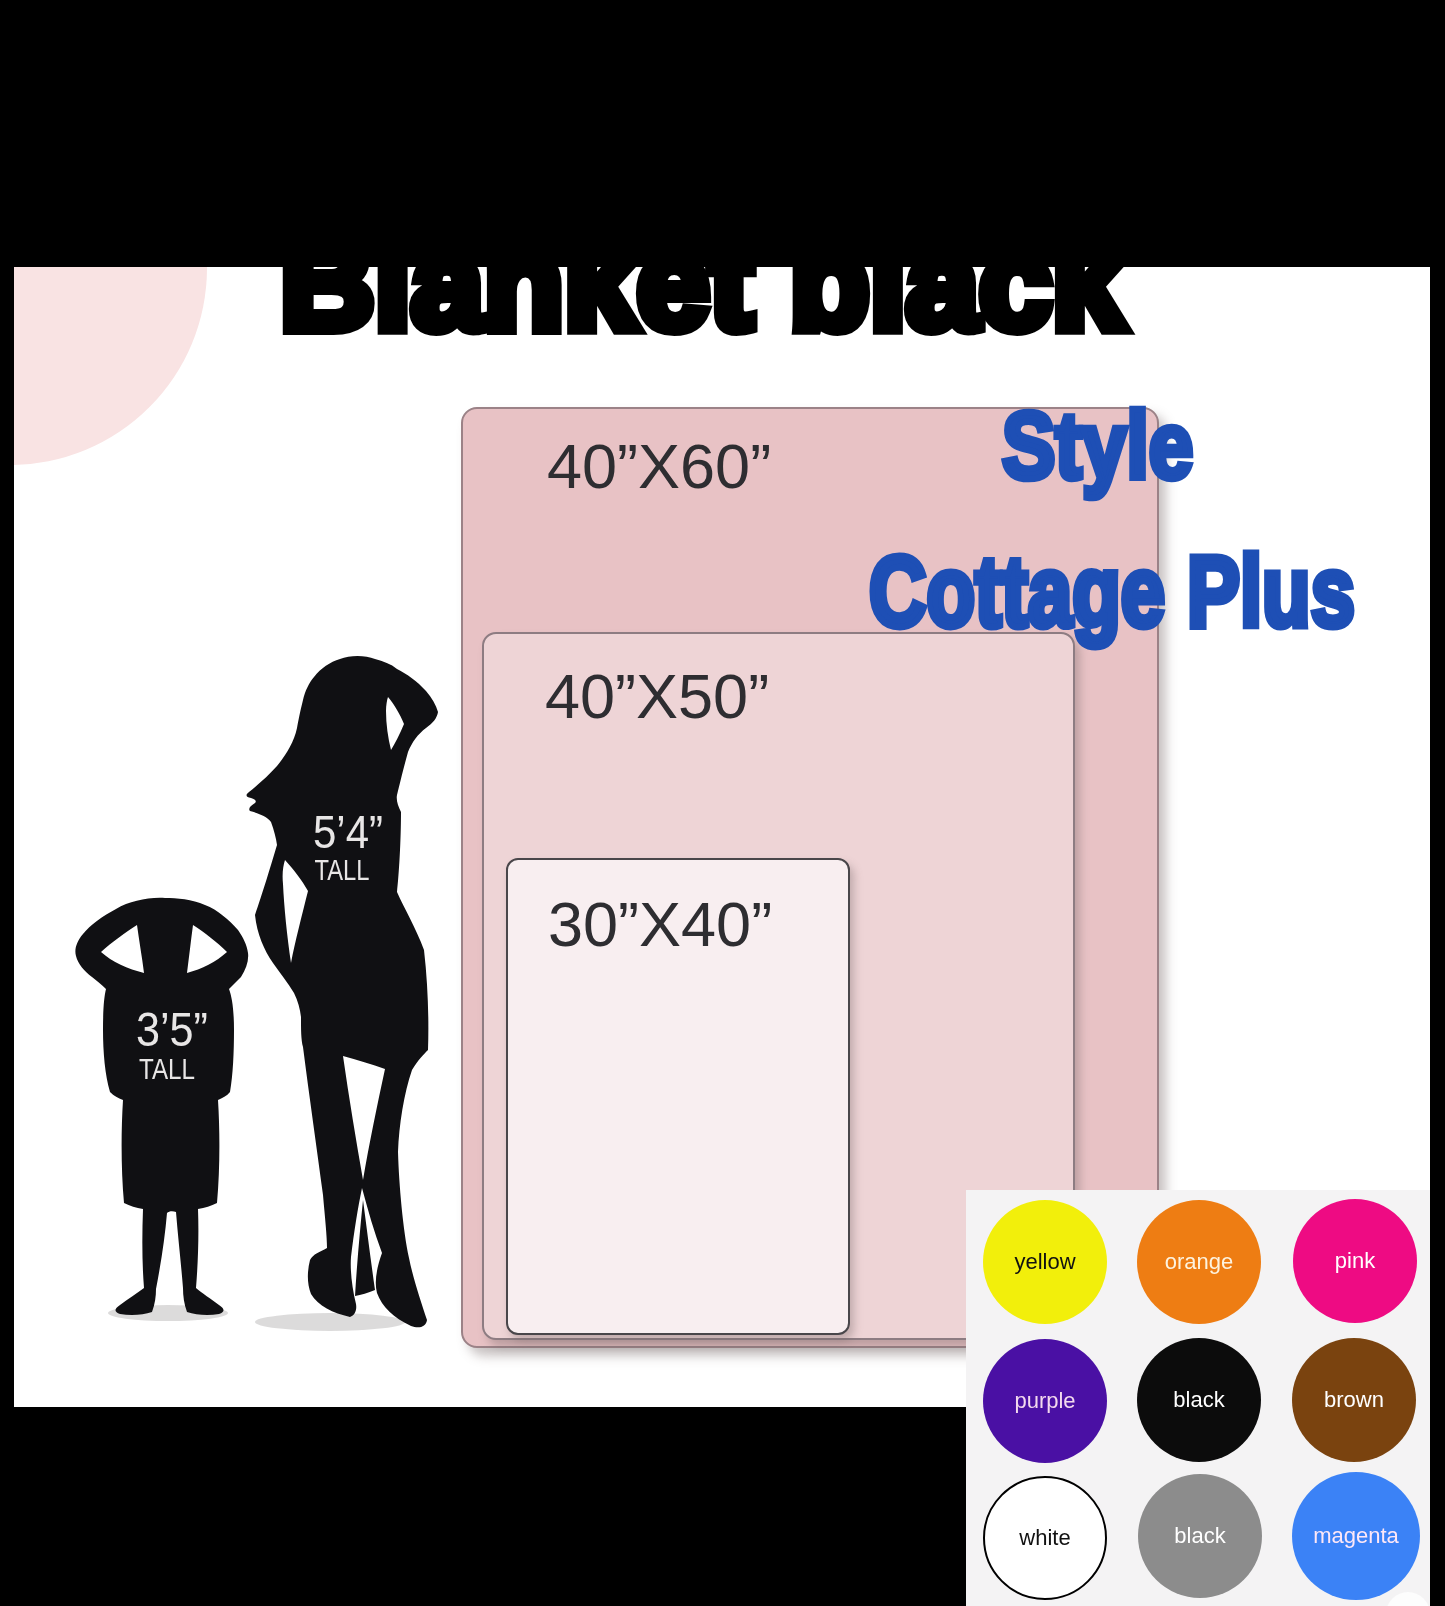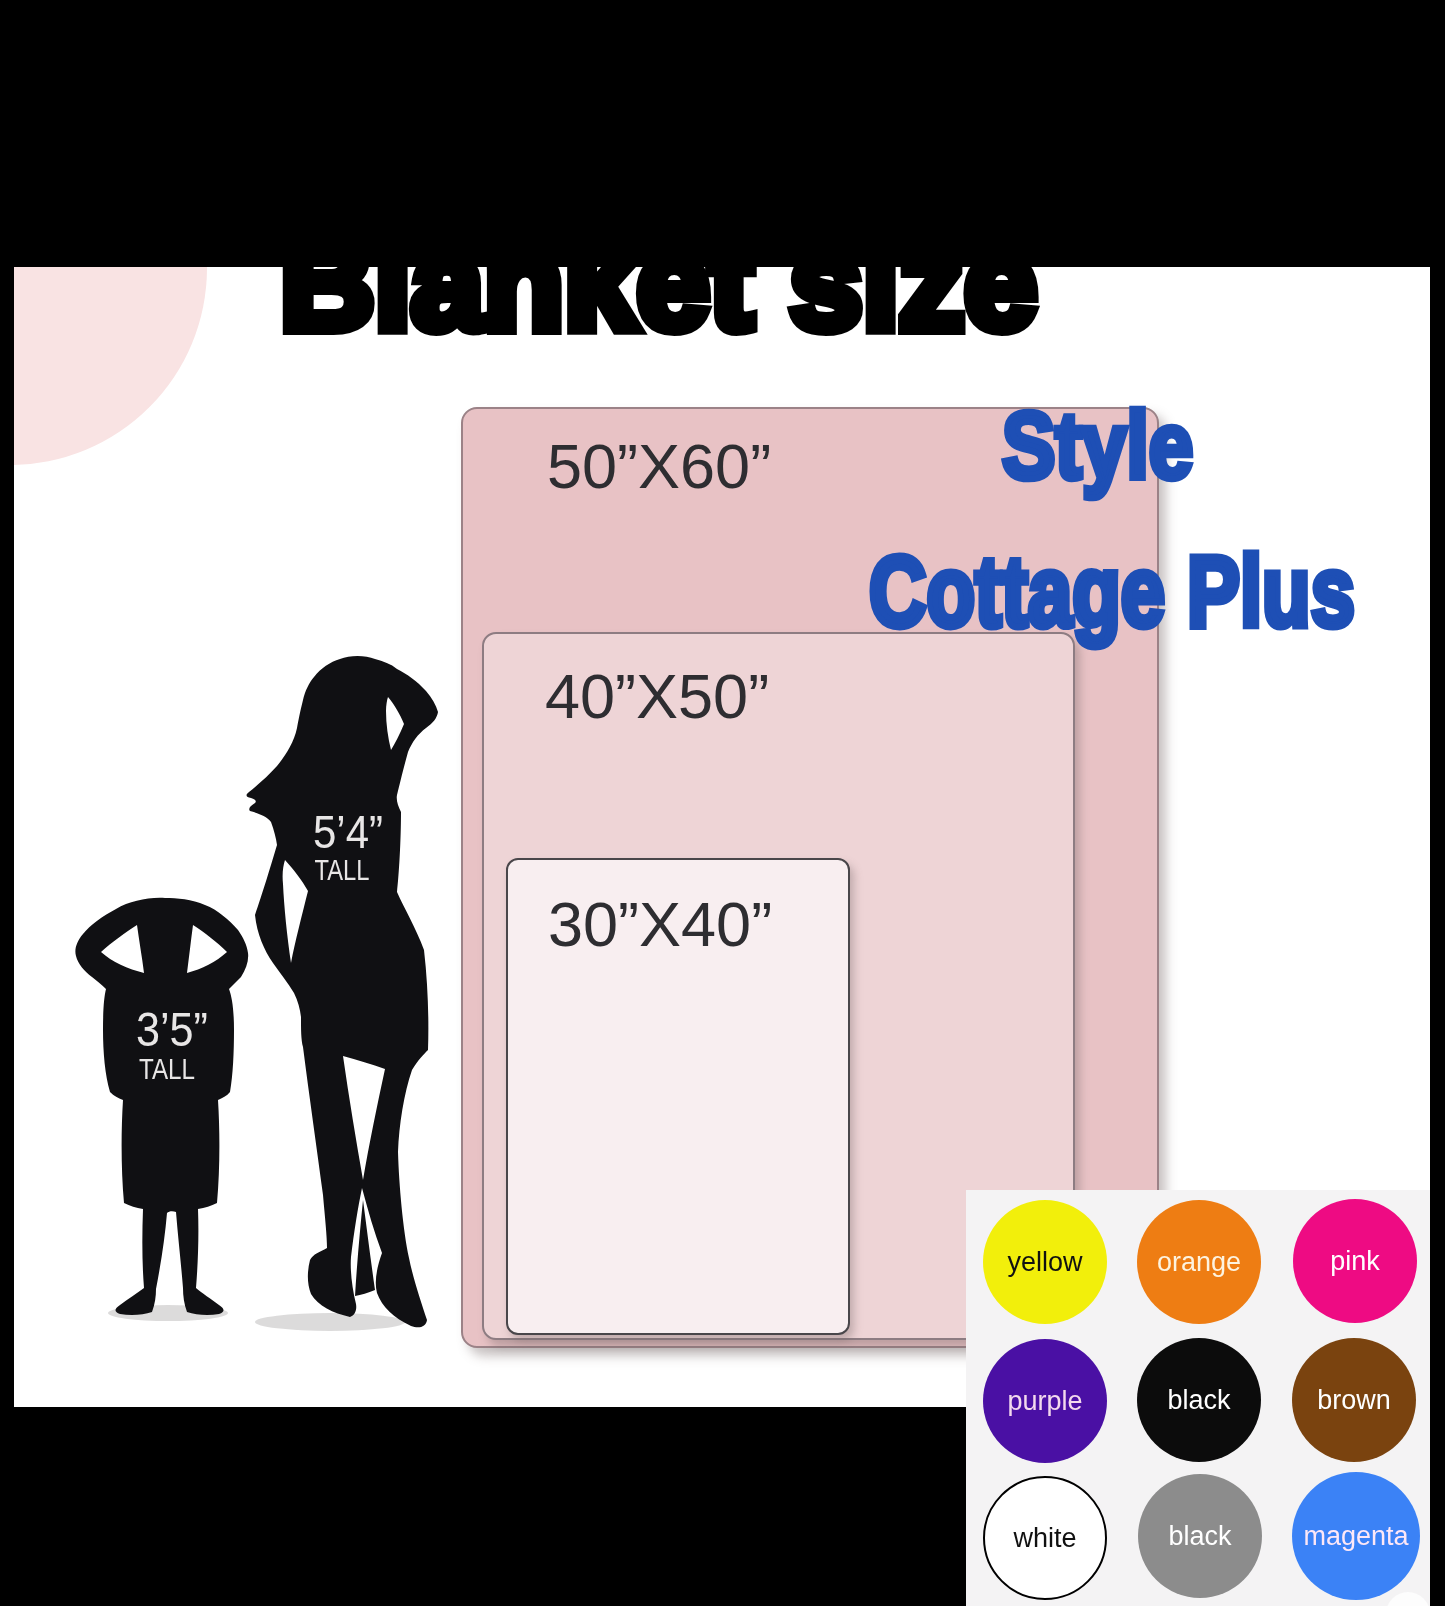--- a/index.html
+++ b/index.html
@@ -16,33 +16,33 @@
       box-shadow:5px 7px 9px rgba(110,95,95,.35);border-radius:14px;}
   #r3{left:506px;top:858px;width:340px;height:473px;background:#f8eef0;border:2px solid #49464a;
       box-shadow:4px 6px 8px rgba(110,95,95,.35);border-radius:12px;}
   .sizelbl{color:#2e2d31;font-size:63px;white-space:nowrap;}
   .blue{color:#1e4fb5;font-weight:bold;-webkit-text-stroke:7px #1e4fb5;white-space:nowrap;
         transform-origin:0 0;}
   #style{left:1002px;top:391px;font-size:100px;transform:scale(0.80,0.95);}
   #cottage{left:869px;top:534px;font-size:100px;transform:scale(0.795,1);}
   #panel{left:966px;top:1190px;width:464px;height:416px;background:#f4f3f4;}
   .sw{position:absolute;border-radius:50%;width:124px;height:124px;display:flex;
-      align-items:center;justify-content:center;font-size:27px;}
+      align-items:center;justify-content:center;font-size:22px;}
   #blob{left:1386px;top:1592px;width:44px;height:44px;background:#fdfdfd;border-radius:50%;}
 </style>
 </head>
 <body>
   <div class="abs" id="white">
     <div class="abs" id="pinkcircle"></div>
   </div>
-  <div class="abs" id="title">Blanket size</div>
+  <div class="abs" id="title">Blanket black</div>
   <div class="abs" id="r1"></div>
   <div class="abs" id="r2"></div>
   <div class="abs" id="r3"></div>
-  <div class="abs sizelbl" style="left:547px;top:430px;">50”X60”</div>
+  <div class="abs sizelbl" style="left:547px;top:430px;">40”X60”</div>
   <div class="abs sizelbl" style="left:545px;top:660px;">40”X50”</div>
   <div class="abs sizelbl" style="left:548px;top:888px;">30”X40”</div>
   <div class="abs blue" id="style">Style</div>
   <div class="abs blue" id="cottage">Cottage Plus</div>
 
   <svg class="abs" style="left:0;top:0" width="1445" height="1606" viewBox="0 0 1445 1606">
     <g fill="rgba(60,55,55,0.18)">
       <ellipse cx="330" cy="1322" rx="75" ry="9"></ellipse>
       <ellipse cx="168" cy="1313" rx="60" ry="8"></ellipse>
     </g>

